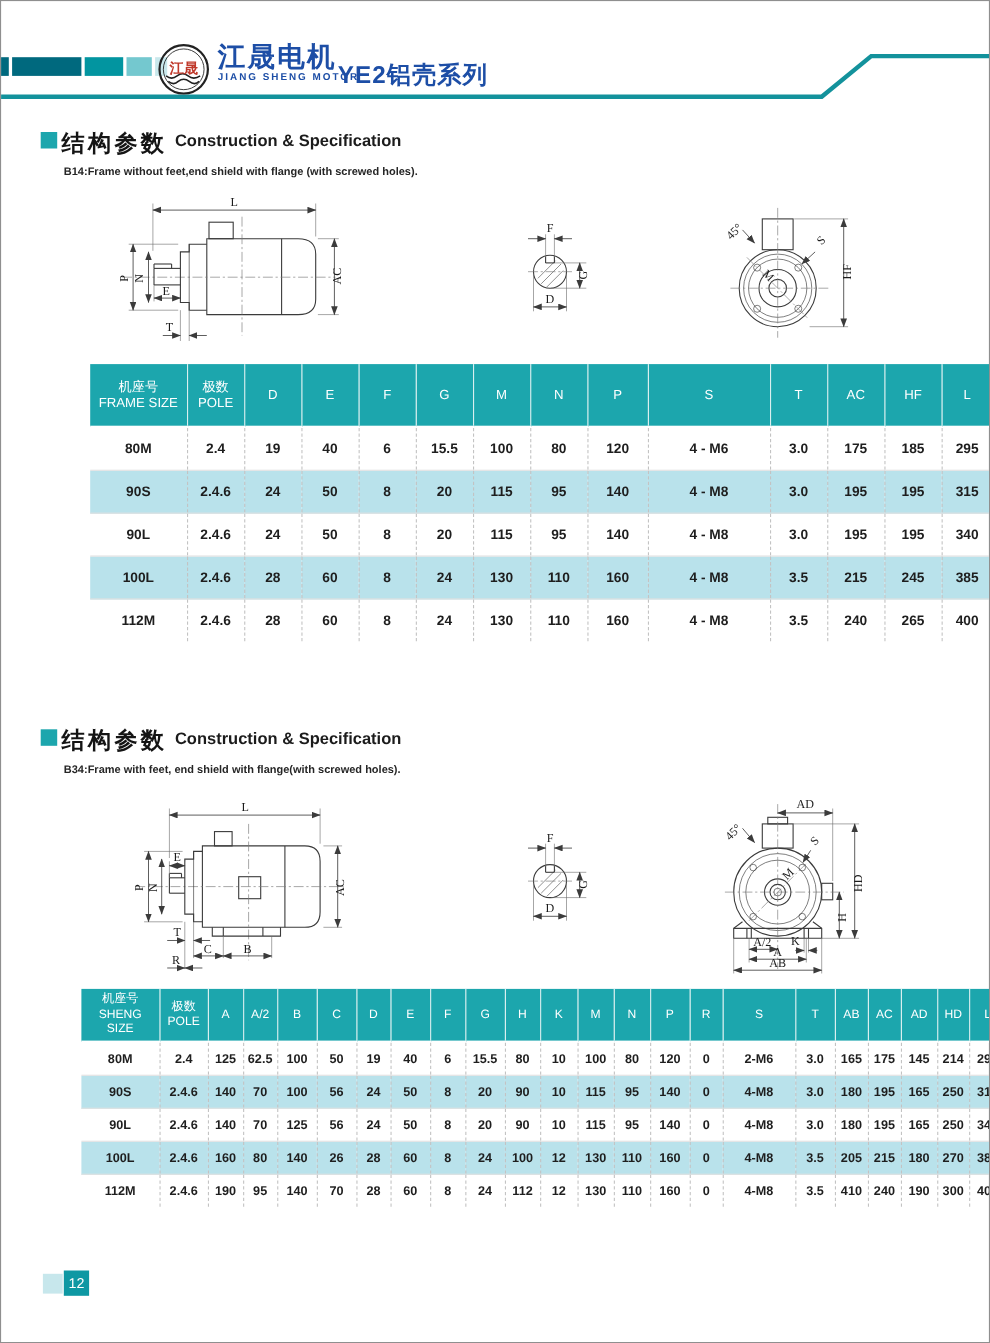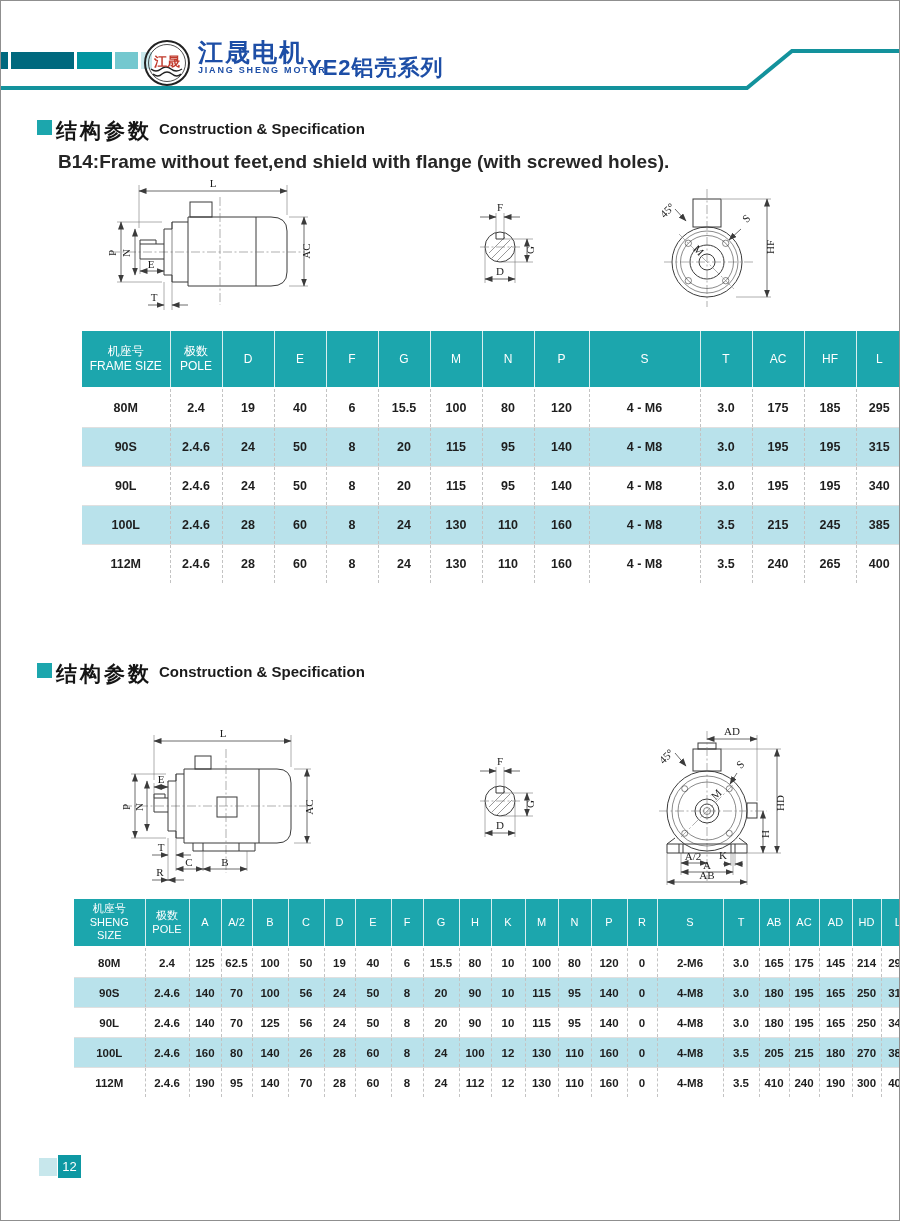--- a/index.html
+++ b/index.html
@@ -13,21 +13,21 @@
   .logo-emblem{position:absolute;left:141px;top:37px;}
   .brand{position:absolute;left:197px;top:39px;color:var(--brand-blue);}
   .brand .cn{font-size:25px;font-weight:700;letter-spacing:2px;line-height:1;}
   .brand .en{font-size:9px;font-weight:700;letter-spacing:1.8px;margin-top:0;text-align:center;}
   .series{position:absolute;left:306px;top:52px;font-size:22px;font-weight:700;color:var(--brand-blue);letter-spacing:1px;}
   
   .sec-title{position:absolute;left:36px;display:flex;align-items:flex-start;}
   .sec-title .bullet{width:15px;height:15px;background:var(--accent-teal);margin-right:4px;flex:none;}
   .sec-title .cn{font-size:21px;font-weight:600;color:#141414;letter-spacing:3px;line-height:1;}
   .sec-title .en{font-size:15px;font-weight:700;color:#1b1b1b;margin-left:7px;}
-  .subtitle{position:absolute;left:57px;font-size:19px;font-weight:700;color:#262626;}
+  .subtitle{position:absolute;left:57px;font-size:10px;font-weight:700;color:#262626;}
   
   table.spec{position:absolute;border-collapse:collapse;table-layout:fixed;color:#1e1e1e;margin-left:43px;}
   table.spec thead th{
     background:var(--accent-teal);color:#fff;font-weight:400;text-align:center;
     border-right:1px solid #d9efef;border-bottom:2px solid #fff;padding:0;vertical-align:middle;line-height:1.25;
   }
   table.spec thead th:last-child{border-right:none;}
   table.spec tbody td{
     text-align:center;font-weight:700;vertical-align:middle;padding:0;
     border-left:1px dashed #c3c3c3;border-top:1px solid #e0e0e0;
@@ -339,20 +339,21 @@
           <td>400</td>
         </tr>
       </tbody>
     </table>
 
   <div class="sec-title" style="top:662px;">
     <span class="bullet"></span>
     <span class="cn">结构参数</span>
     <span class="en">Construction &amp; Specification</span>
   </div>
+  <div class="subtitle" style="top:694px;">B34:Frame with feet, end shield with flange(with screwed holes).</div>
 
   <svg class="draw" style="left:106px;top:722px;" width="248" height="172" viewBox="0 0 248 172">
     <defs>
         <marker id="m4" markerWidth="9" markerHeight="8" refX="7.5" refY="3" orient="auto-start-reverse" markerUnits="userSpaceOnUse">
           <path d="M0,0L8,3L0,6Z" fill="#3b3b3b"></path>
         </marker>
       </defs>
     <line class="ext" x1="47" y1="12" x2="47" y2="57"></line>
       <line class="ext" x1="184" y1="12" x2="184" y2="44"></line>
     <line class="dim" x1="47" y1="18" x2="184" y2="18" marker-start="url(#m4)" marker-end="url(#m4)"></line>

